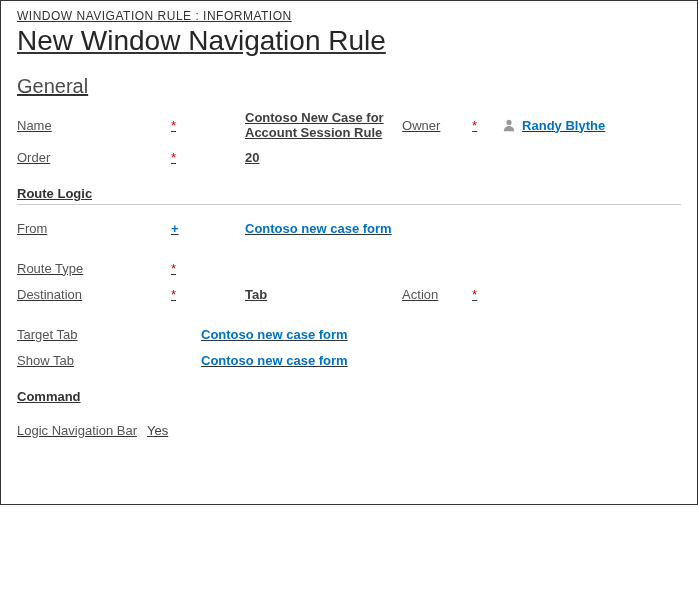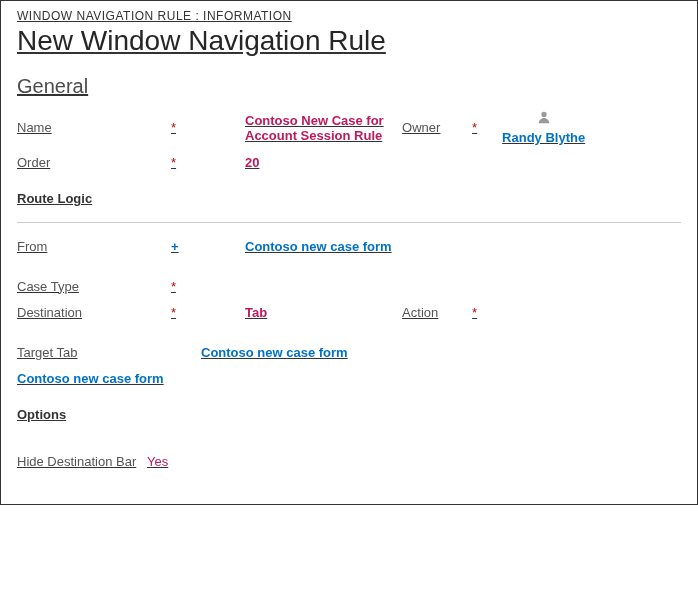--- a/index.html
+++ b/index.html
@@ -34,21 +34,21 @@
     font-size: 20px;
     font-weight: 300;
     color: #4b4b4b;
     margin: 12px 0 8px 0;
   }
   .subsection {
     font-size: 13px;
     font-weight: 600;
     color: #333;
     border-bottom: 1px solid #ccc;
-    padding-bottom: 16px;
+    padding-bottom: 3px;
     margin: 16px 0 10px 0;
   }
   .row {
     display: flex;
     align-items: center;
     padding: 4px 0;
     min-height: 26px;
   }
   .col-left { flex: 0 0 58%; display:flex; align-items:center;gap:44px; }
   .col-right { flex: 0 0 42%; display:flex; align-items:center; }
@@ -60,29 +60,29 @@
   .req {
     flex: 0 0 30px;
     text-align: left;
     color: #c00;
     font-size: 13px;
   }
   .req.plus { color: #0072c6; font-weight:600;}
   .value {
     flex: 1;
     font-size: 13px;
-    color: #be185d;
+    color: #404040;
     font-weight: 600;
   }
   .value.link {
     color: #0072c6;
     font-weight: 600;
     cursor: pointer;
   }
-  .owner-wrap { display:flex; align-items:center; gap:6px;flex-direction:column;}
+  .owner-wrap { display:flex; align-items:center; gap:6px;}
   .person-icon {
     width:14px; height:14px; display:inline-block;
   }
   .spacer-tall { height: 14px; }
 </style>
 </head>
 <body>
 
 <div class="page">
 
@@ -129,21 +129,21 @@
       <span class="value link">Contoso new case form</span>
     </div>
   </div>
 
   <div class="spacer-tall"></div>
 
 
 
   <div class="row">
     <div class="col-left" style="flex:1">
-      <span class="label">Case Type</span>
+      <span class="label">Route Type</span>
       <span class="req">*</span>
     </div>
   </div>
 
   <div class="row">
     <div class="col-left">
       <span class="label">Destination</span>
       <span class="req">*</span>
       <span class="value">Tab</span>
     </div>
@@ -157,26 +157,27 @@
 
   <div class="row">
     <div class="col-left" style="flex:1">
       <span class="label" style="flex:0 0 140px">Target Tab</span>
       <span class="value link">Contoso new case form</span>
     </div>
   </div>
 
   <div class="row">
     <div class="col-left" style="flex:1">
+      <span class="label" style="flex:0 0 140px">Show Tab</span>
       <span class="value link">Contoso new case form</span>
     </div>
   </div>
 
-  <div class="subsection" style="border-bottom:none;">Options</div>
+  <div class="subsection" style="border-bottom:none;">Command</div>
 
   <div class="row">
     <div class="col-right" style="flex:0 0 38%">
-      <span class="label" style="flex:0 0 130px">Hide Destination Bar</span>
+      <span class="label" style="flex:0 0 130px">Logic Navigation Bar</span>
       <span class="value" style="font-weight:400">Yes</span>
     </div>
   </div>
 
 </div>
 
 </body></html>

